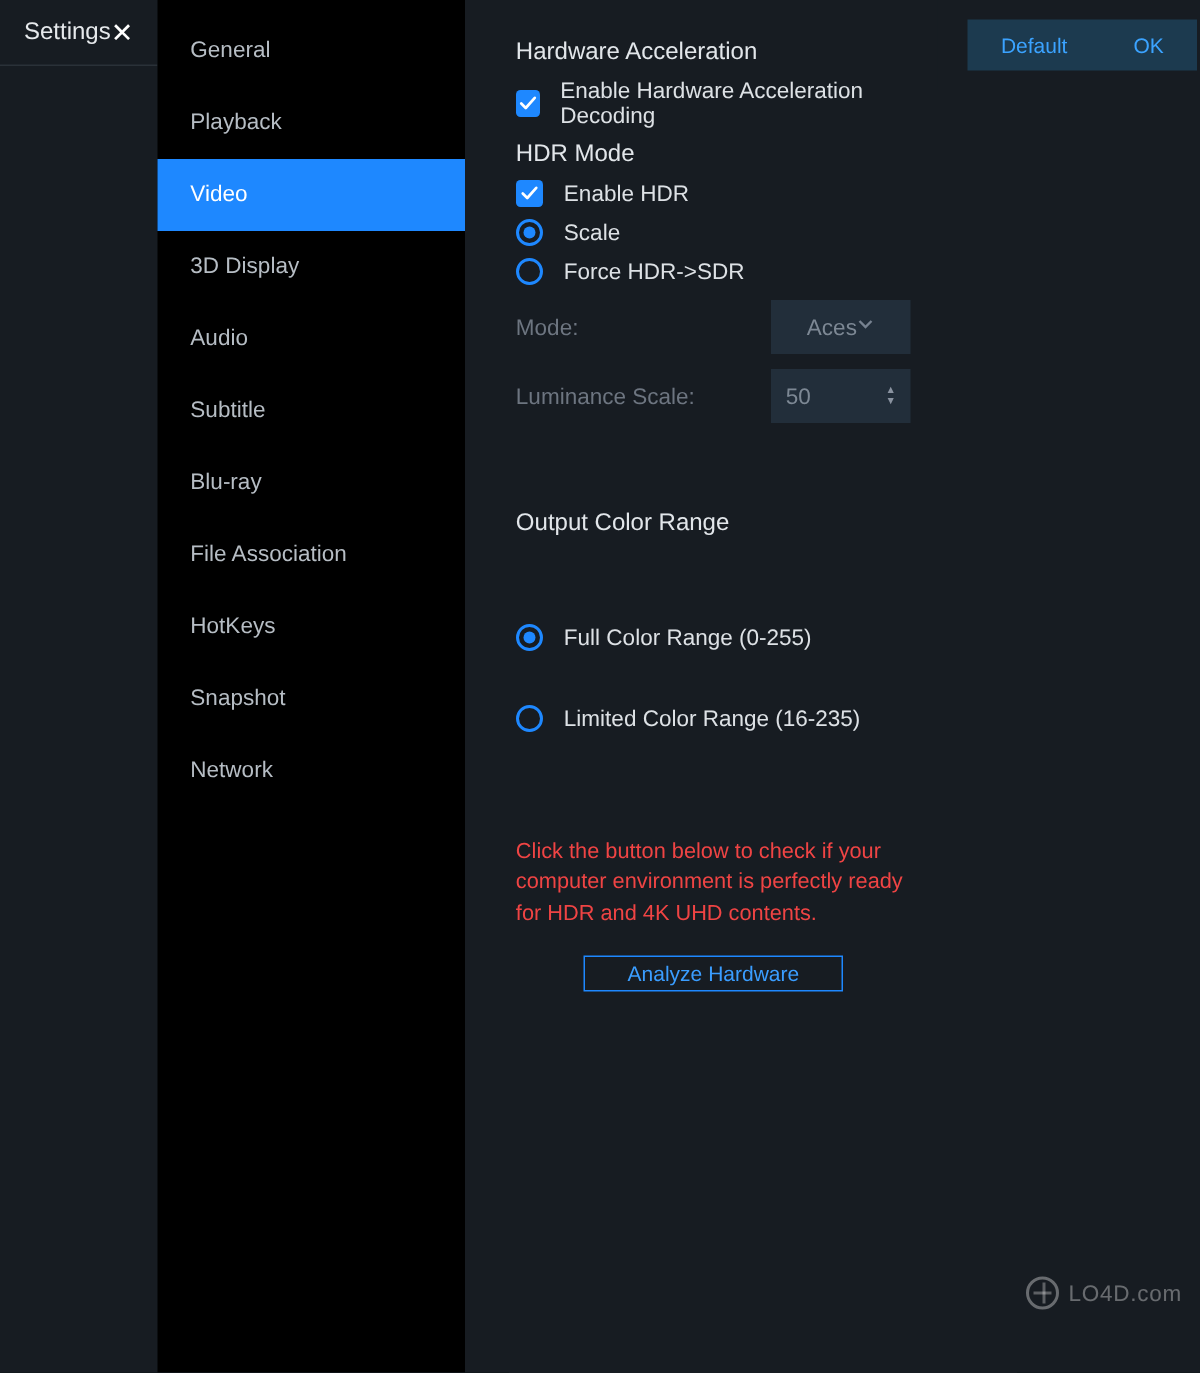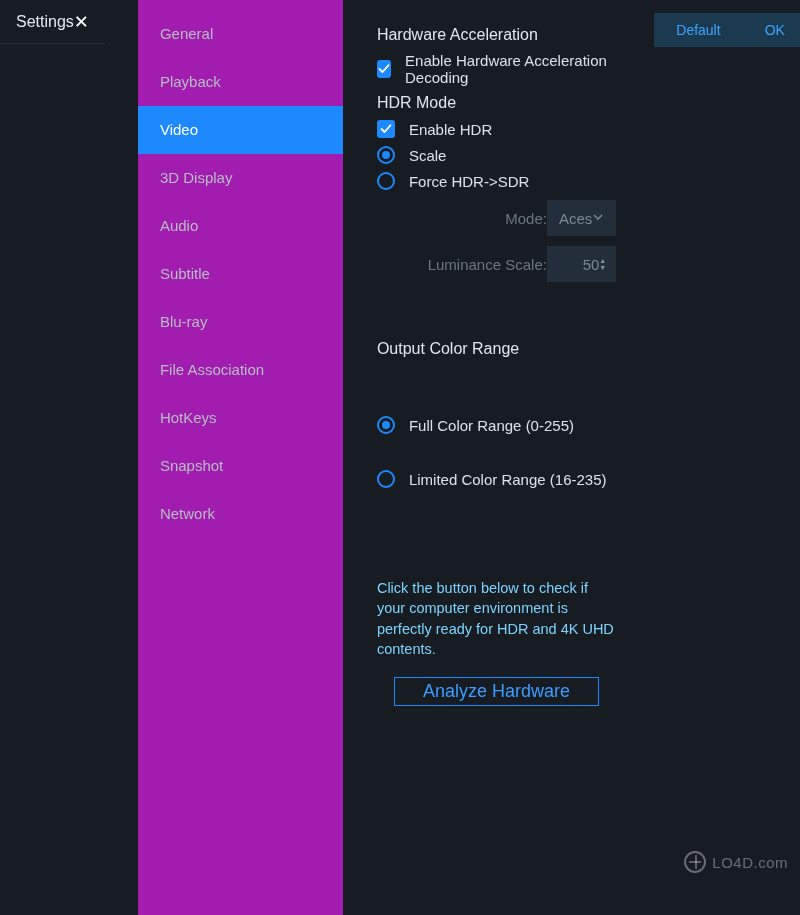--- a/index.html
+++ b/index.html
@@ -3,46 +3,46 @@
 <meta charset="utf-8">
 <style>
   * { box-sizing: border-box; margin: 0; padding: 0; }
   html, body { width: 800px; height: 915px; font-family: "Segoe UI", Arial, sans-serif; background: #0f1419; color: #d5d9dc; overflow: hidden; }
   .window { width: 800px; height: 915px; background: #171c22; display: flex; flex-direction: row; }
   .titlebar { height: 44px; display: flex; align-items: center; padding: 0 16px; border-bottom: 1px solid #2a3138; }
   .titlebar .title { font-size: 16px; color: #e6e9ec; }
   .titlebar .spacer { flex: 1; }
   .close { font-size: 18px; color: #fff; cursor: pointer; }
   .body { flex: 1; display: flex; min-height: 0; }
-  .sidebar { width: 205px; background: #a21caf; padding-top: 10px; margin-left: 33px; }
+  .sidebar { width: 205px; background: #000000; padding-top: 10px; }
   .side-item { height: 48px; line-height: 48px; padding-left: 22px; font-size: 15px; color: #b6bdc4; cursor: pointer; }
   .side-item.active { background: #1e88ff; color: #ffffff; }
   .content { flex: 1; padding: 20px 18px 10px 34px; overflow: auto; }
   .section-title { font-size: 16px; color: #e2e6ea; margin: 6px 0 8px 0; }
   .row { display: flex; align-items: center; margin: 8px 0; }
   .indent { margin-left: 40px; }
   .checkbox { width: 18px; height: 18px; border-radius: 3px; background: #1e88ff; display: inline-flex; align-items: center; justify-content: center; margin-right: 14px; cursor: pointer; }
   .checkbox svg { width: 12px; height: 12px; }
   .radio { width: 18px; height: 18px; border: 2px solid #1e88ff; border-radius: 50%; margin-right: 14px; display: inline-flex; align-items: center; justify-content: center; cursor: pointer; }
   .radio.inner::after { content: ""; width: 8px; height: 8px; background: #1e88ff; border-radius: 50%; }
   .opt-label { font-size: 15px; color: #dde1e5; }
   .disabled-text { color: #6d7580; font-size: 15px; }
-  .form-row { display: flex; align-items: center; margin: 10px 0; text-align: right; }
+  .form-row { display: flex; align-items: center; margin: 10px 0; }
   .form-label { width: 170px; font-size: 15px; }
-  .select { flex: 1; max-width: 360px; height: 36px; background: #222e3a; color: #7d8894; display: flex; align-items: center; padding: 0 12px; position: relative; }
+  .select { flex: 1; max-width: 360px; height: 36px; background: #222e3a; color: #7d8894; display: flex; align-items: center; padding: 0 24px; position: relative; }
   .select .val { flex: 1; font-size: 15px; }
   .chev { color: #778290; }
   .spinner { flex: 1; max-width: 360px; height: 36px; background: #222e3a; color: #7d8894; display: flex; align-items: center; padding: 12px 10px; position: relative; }
   .spinner .val { flex: 1; font-size: 15px; }
   .spin-ctrl { display: flex; flex-direction: column; font-size: 7px; line-height: 7px; color: #8a93a0; }
   .gap20 { height: 20px; }
   .gap40 { height: 42px; }
-  .hint { color: #7dd3fc; font-size: 14.5px; line-height: 1.4; margin-top: 20px; }
+  .hint { color: #ef4444; font-size: 14.5px; line-height: 1.4; margin-top: 0; }
   .analyze-wrap { text-align: center; margin-top: 18px; }
-  .analyze-btn { display: inline-block; border: 1px solid #1e88ff; color: #3a9dff; background: transparent; padding: 3px 28px; font-size: 18px; cursor: pointer; }
+  .analyze-btn { display: inline-block; border: 1px solid #1e88ff; color: #3a9dff; background: transparent; padding: 3px 28px; font-size: 14px; cursor: pointer; }
   .divider { height: 1px; background: linear-gradient(90deg, #1e88ff 0%, #b43aff 60%, #b43aff 100%); }
   .footer { height: 60px; display: flex; align-items: center; padding: 0 20px; background: #171c22; }
   .btn { height: 34px; padding: 0 22px; font-size: 14px; background: #1c3a4f; color: #3ba3ff; border: none; cursor: pointer; display: inline-flex; align-items: center; justify-content: center; }
   .footer .spacer { flex: 1; }
   .btn + .btn { margin-left: 14px; }
   .watermark { position: absolute; right: 12px; bottom: 42px; color: rgba(255,255,255,0.35); font-size: 15px; letter-spacing: 0.5px; pointer-events: none; display:flex; align-items:center; gap:6px;}
   .watermark .globe { width:22px;height:22px;border:2px solid rgba(255,255,255,0.35); border-radius:50%; position:relative; }
   .watermark .globe::before{content:"";position:absolute;left:3px;right:3px;top:8px;height:1.5px;background:rgba(255,255,255,0.3);}
   .watermark .globe::after{content:"";position:absolute;top:2px;bottom:2px;left:9px;width:1.5px;background:rgba(255,255,255,0.3);}
 </style>

